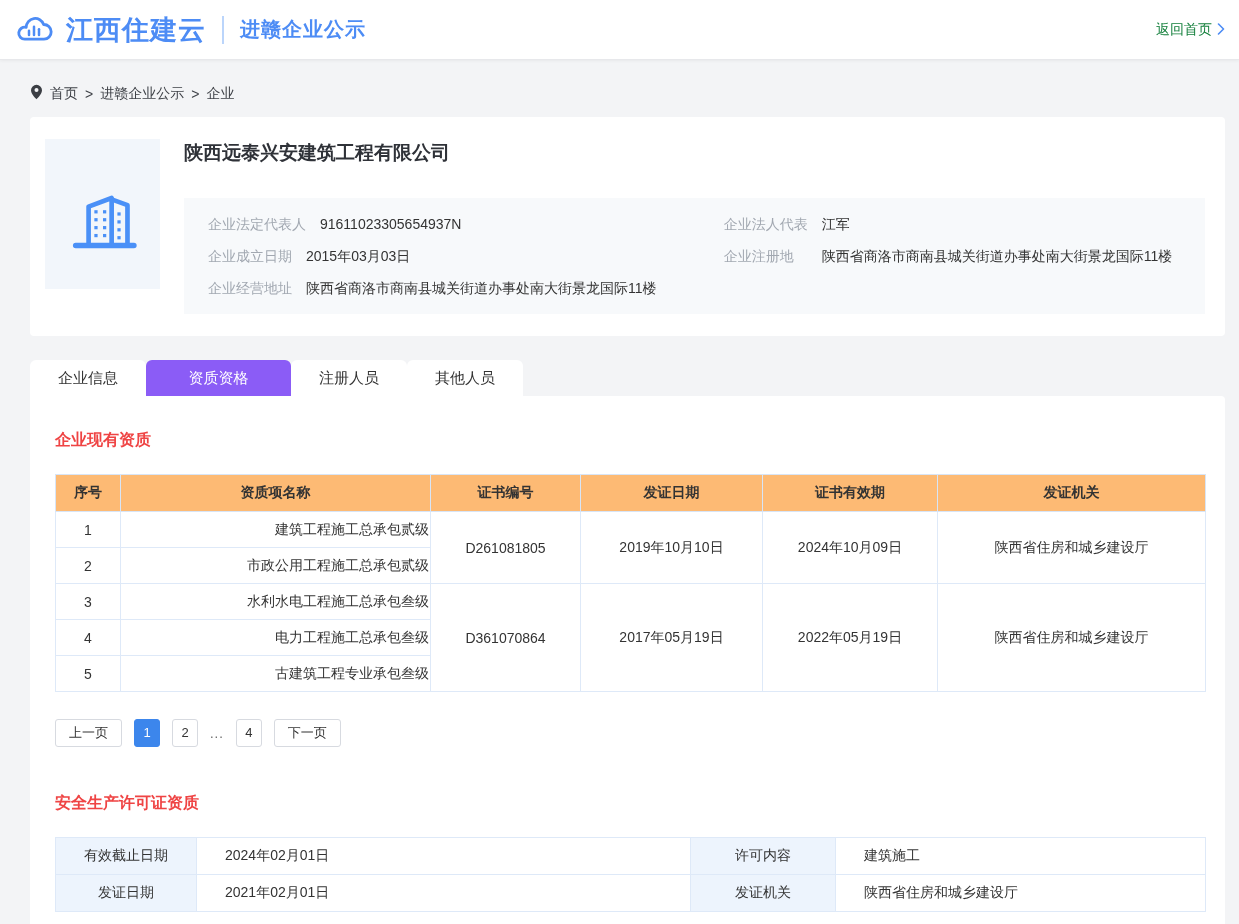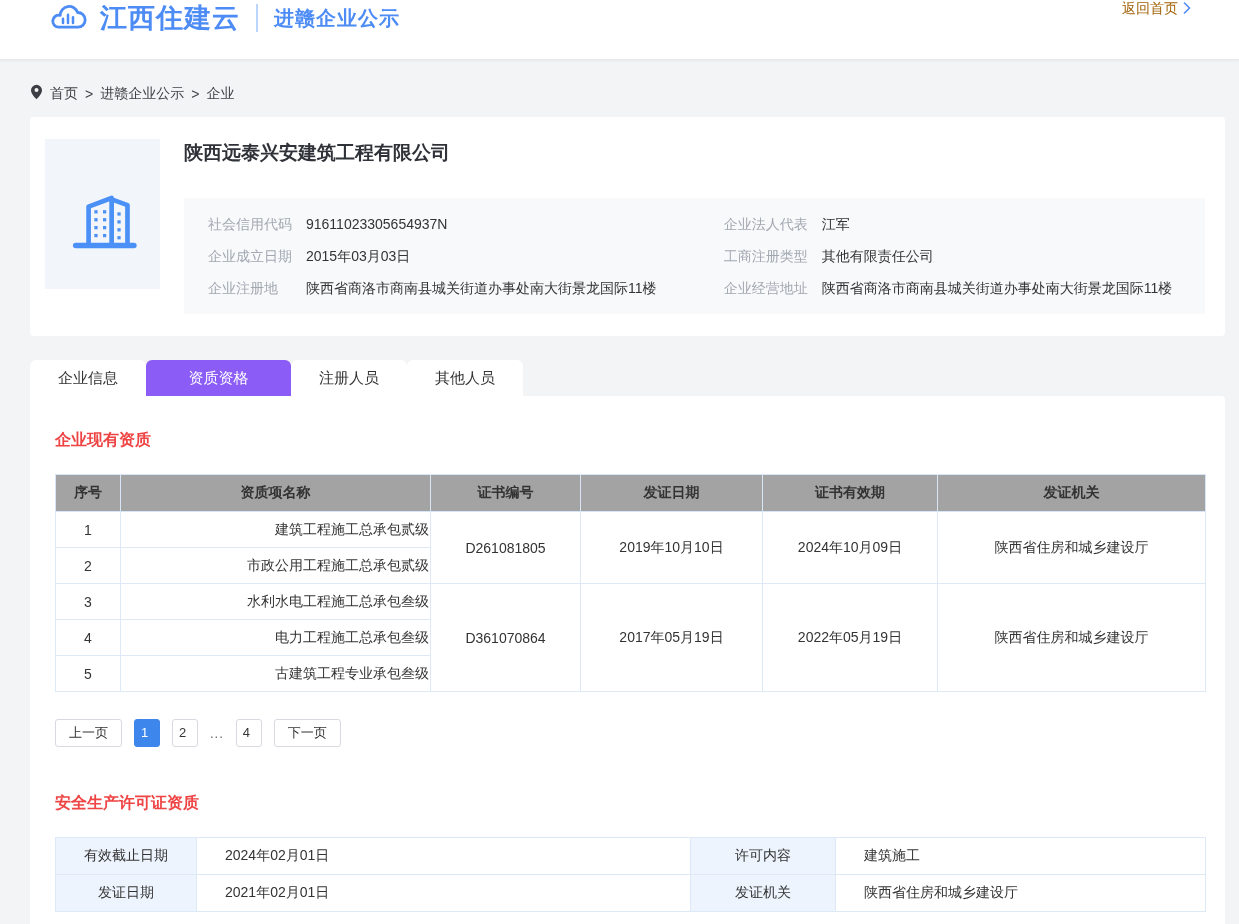--- a/index.html
+++ b/index.html
@@ -5,31 +5,31 @@
   * { box-sizing: border-box; }
   html,body { margin:0; padding:0; }
   body {
     width:1239px; height:924px; overflow:hidden;
     background:#F3F4F6;
     font-family:"Liberation Sans", sans-serif;
     color:#333;
   }
   
   .header {
-    height:60px; background:#fff; display:flex; align-items:flex-start;
-    justify-content:space-between; padding:0 48px;
+    height:60px; background:#fff; display:flex; align-items:center;
+    justify-content:space-between; padding:0 14px;
     border-bottom:1px solid #E7E8EB; box-shadow:0 1px 3px rgba(0,0,0,.05);
     position:relative; z-index:2;gap:32px;
   }
   .brand-wrap { display:flex; align-items:center; gap:12px; }
   .brand-logo { display:flex; align-items:center; }
   .brand-title { font-size:27px; font-weight:bold; color:#4D8CF5; letter-spacing:1px; }
   .brand-divider { width:2px; height:28px; background:#BBD5FB; margin:0 4px; }
   .brand-subtitle { font-size:20px; font-weight:600; color:#4D8CF5; letter-spacing:1px; }
-  .back-link { display:flex; align-items:center; gap:5px; color:#a16207; font-size:14px; cursor:pointer; }
+  .back-link { display:flex; align-items:center; gap:5px; color:#15803d; font-size:14px; cursor:pointer; }
   
   .page { width:1225px; padding-left:30px; }
   .breadcrumb { display:flex; align-items:center; gap:7px; padding:24px 0 14px; font-size:14px; color:#3E4147; }
   .crumb { cursor:pointer; }
   .crumb-sep { color:#3E4147; }
   
   .company-card {
     width:1195px; background:#fff; border-radius:4px;
     padding:22px 20px 22px 15px; display:flex; gap:24px;
   }
@@ -55,34 +55,34 @@
   .tab.active { background:#8b5cf6; color:#fff; width:145px; font-size:15px; }
   
   .main-card {
     width:1195px; min-height:555px; background:#fff;
     border-radius:0 4px 4px 4px; padding:34px 25px 40px;
   }
   .section-title { font-size:16px; font-weight:bold; color:#ef4444; margin:0 0 23px; }
   
   table.qual { border-collapse:collapse; width:1150px; font-size:14px; table-layout:fixed; }
   table.qual th {
-    background:#a3a3a3; border:1px solid #D8E5F6; height:37px;
+    background:#fdba74; border:1px solid #D8E5F6; height:37px;
     font-weight:bold; color:#333; text-align:center;
   }
   table.qual td {
     border:1px solid #DEE9F8; height:36px; text-align:center; color:#333;
     background:#fff;
   }
   table.qual td.name-cell { text-align:right; padding-left:65px; }
   
   .pagination { display:flex; align-items:center; gap:12px; margin-top:27px; }
   .page-btn {
     min-width:26px; height:28px; line-height:26px; padding:0 6px;
     border:1px solid #D7DAE0; border-radius:3px; background:#fff;
-    text-align:left; font-size:13px; color:#333; cursor:pointer;
+    text-align:center; font-size:13px; color:#333; cursor:pointer;
   }
   .page-btn.wide { padding:0 13px; }
   .page-btn.active { background:#3C86EC; border-color:#3C86EC; color:#fff; }
   .page-ellipsis { color:#666; font-size:13px; letter-spacing:1px; cursor:default; }
   
   .safety-section { margin-top:46px; }
   table.safety { border-collapse:collapse; width:1150px; font-size:14px; table-layout:fixed; }
   table.safety td { border:1px solid #DEE9F8; height:37px; color:#333; background:#fff; }
   table.safety td.label-cell { background:#EDF4FD; text-align:center; }
   table.safety td.value-cell { text-align:left; padding-left:28px; }
@@ -153,34 +153,30 @@
             <rect x="70" y="80" width="4.5" height="4.5"></rect>
               <rect x="70" y="91" width="4.5" height="4.5"></rect>
           </g>
         </svg>
       </span>
     </div>
     <div class="company-right">
       <div class="company-name">陕西远泰兴安建筑工程有限公司</div>
       <div class="info-panel">
         <div class="info-item">
-          <span class="info-label">社会信用代码</span>
+          <span class="info-label">企业法定代表人</span>
           <span class="info-value">91611023305654937N</span>
         </div>
         <div class="info-item">
           <span class="info-label">企业法人代表</span>
           <span class="info-value">江军</span>
         </div>
         <div class="info-item">
           <span class="info-label">企业成立日期</span>
           <span class="info-value">2015年03月03日</span>
-        </div>
-        <div class="info-item">
-          <span class="info-label">工商注册类型</span>
-          <span class="info-value">其他有限责任公司</span>
         </div>
         <div class="info-item">
           <span class="info-label">企业注册地</span>
           <span class="info-value">陕西省商洛市商南县城关街道办事处南大街景龙国际11楼</span>
         </div>
         <div class="info-item">
           <span class="info-label">企业经营地址</span>
           <span class="info-value">陕西省商洛市商南县城关街道办事处南大街景龙国际11楼</span>
         </div>
       </div>

